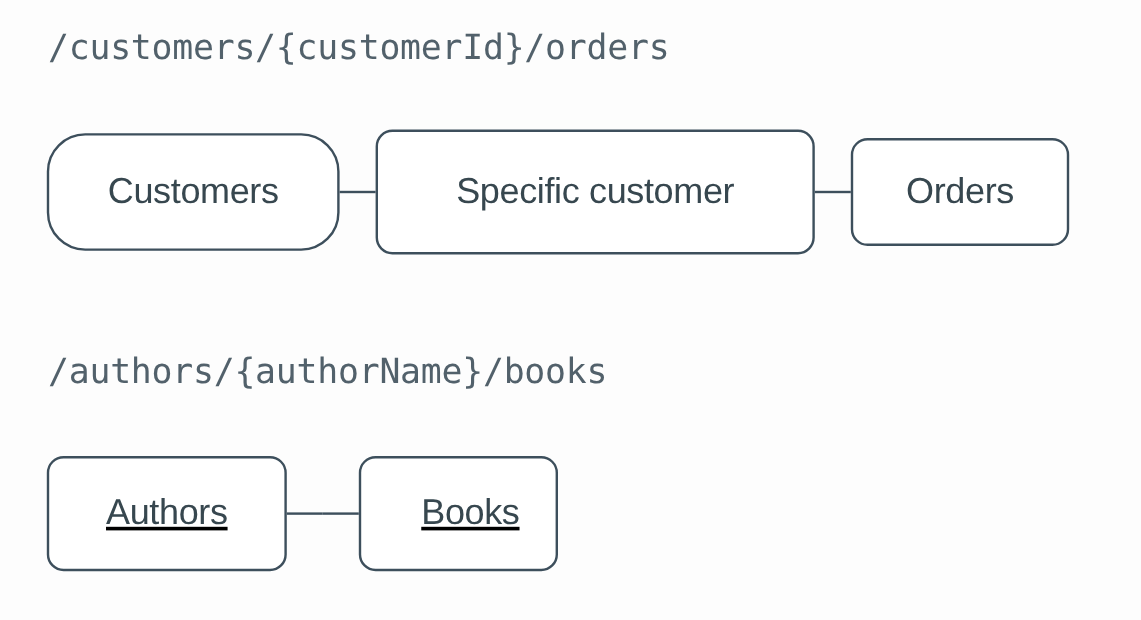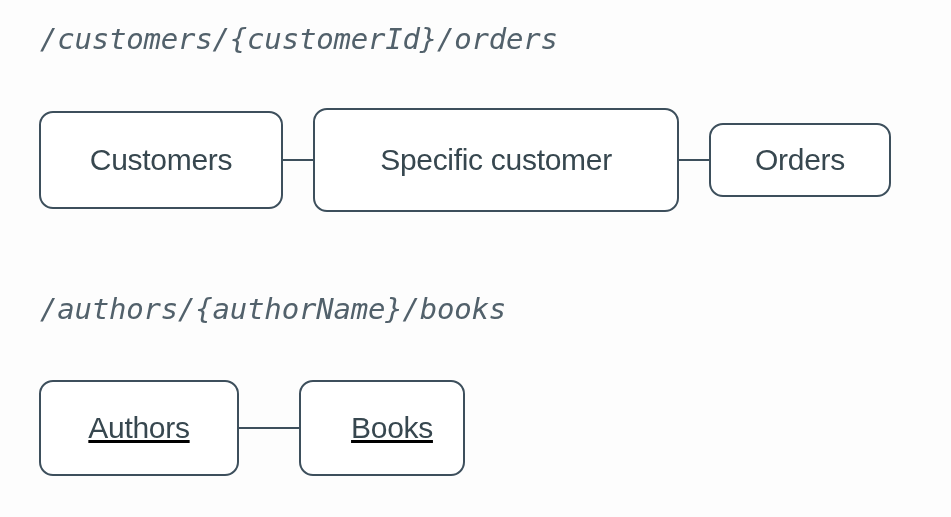--- a/index.html
+++ b/index.html
@@ -21,21 +21,20 @@
   }
 
   
   .path-label {
     position: absolute;
     font-family: "DejaVu Sans Mono", "Liberation Mono", monospace;
     font-size: 29px;
     letter-spacing: -0.2px;
     color: #52616b;
     white-space: nowrap;
-    font-style: italic;
   }
 
   
   .row {
     position: absolute;
     display: flex;
     align-items: center;
   }
 
   .node {
@@ -55,23 +54,23 @@
   }
 
   .connector {
     height: 2.5px;
     background: #3d4f5c;
     flex: none;
   }
 
   
   #row-1 { left: 39px; top: 108px; }
-  #row-1 .node-0 { width: 244px; height: 98px; }
+  #row-1 .node-0 { width: 244px; height: 98px; border-radius: 32px; }
   #row-1 .node-1 { width: 366px; height: 104px; }
-  #row-1 .node-2 { width: 182px; height: 74px; }
+  #row-1 .node-2 { width: 182px; height: 90px; }
   #row-1 .connector { width: 30px; }
 
   
   #row-2 { left: 39px; top: 380px; text-decoration: underline; }
   #row-2 .node-0 { width: 200px; height: 96px; }
   #row-2 .node-1 { width: 310px; height: 107px; }
   #row-2 .node-2 { width: 166px; height: 96px; padding-left: 20px; }
   #row-2 .connector { width: 30px; }
 
   #label-1 { left: 40px; top: 22px; }

